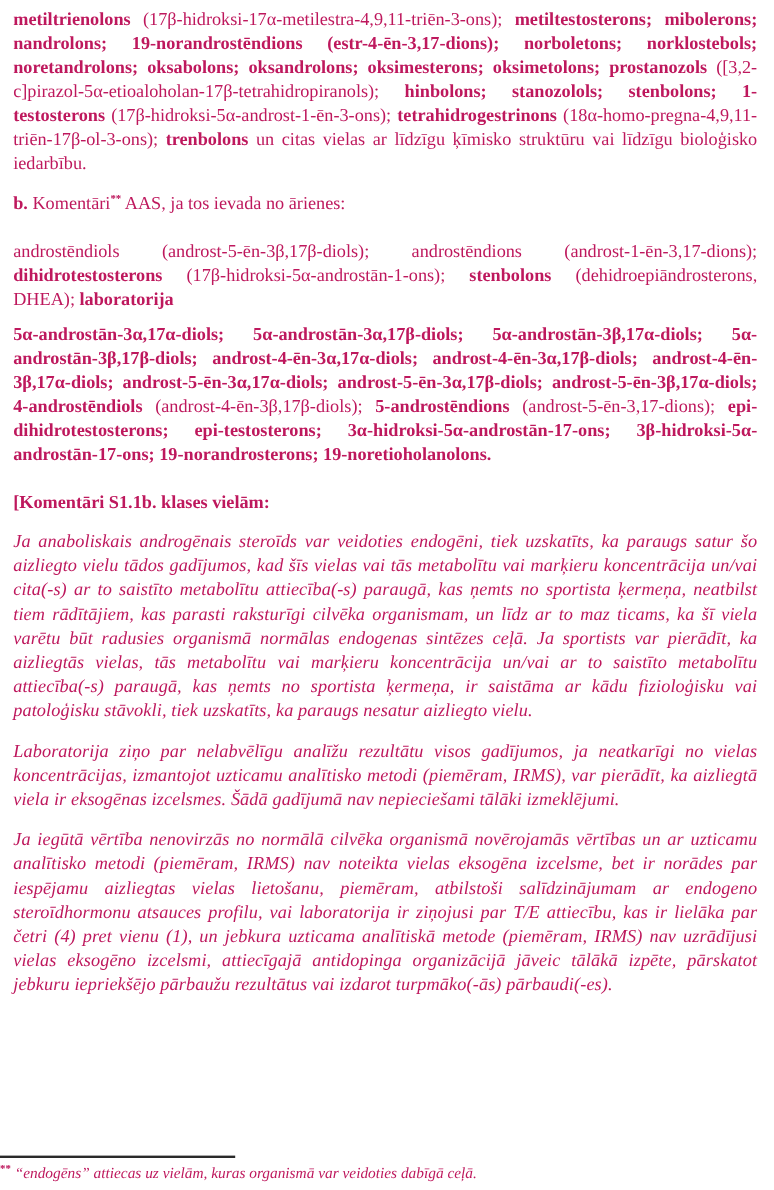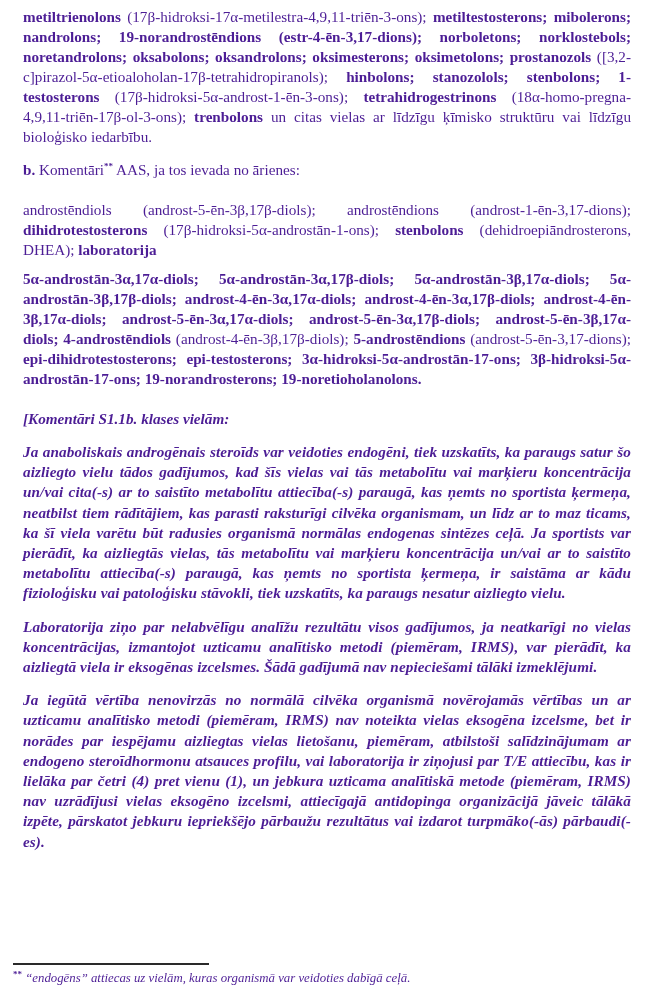--- a/index.html
+++ b/index.html
@@ -6,57 +6,55 @@
     margin: 0;
     padding: 0;
     background: #ffffff;
   }
   .page {
     position: relative;
     width: 645px;
     height: 992px;
     background: #ffffff;
     box-sizing: border-box;
-    padding: 7px 14px 0 23px;
+    padding: 7px 14px 0 11px;
     overflow: hidden;
     font-family: "Liberation Serif", "DejaVu Serif", serif;
-    color: #4c1d95;
+    color: #be185d;
     -webkit-font-smoothing: antialiased;
   }
   .para {
     margin: 0 0 13px 0;
     font-size: 15.2px;
     line-height: 20px;
     text-align: justify;
   }
   .para.body-left { text-align: left; }
   .para.gap-sm { margin-bottom: 9px; }
   .para.gap-md { margin-bottom: 13px; }
   .para.gap-lg { margin-bottom: 20px; }
   .para.comment {
     font-style: italic;
     line-height: 20.2px;
     letter-spacing: 0.1px;
-    font-weight: bold;
   }
   .para.comment-header {
-    font-style: italic;
     font-weight: 700;
     text-align: left;
   }
   .b { font-weight: 700; }
   sup.marker {
     font-size: 9px;
     font-weight: 700;
     vertical-align: super;
     line-height: 0;
   }
   .footnote {
     position: absolute;
-    left: 13px;
+    left: 0;
     right: 14px;
     bottom: 6px;
   }
   .footnote-rule {
     width: 196px;
     border-top: 2px solid #2a2a2a;
     margin-bottom: 5px;
   }
   .footnote-line {
     font-size: 12.8px;

